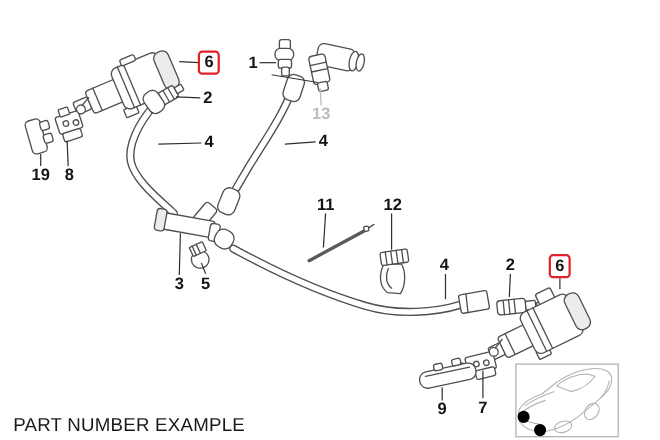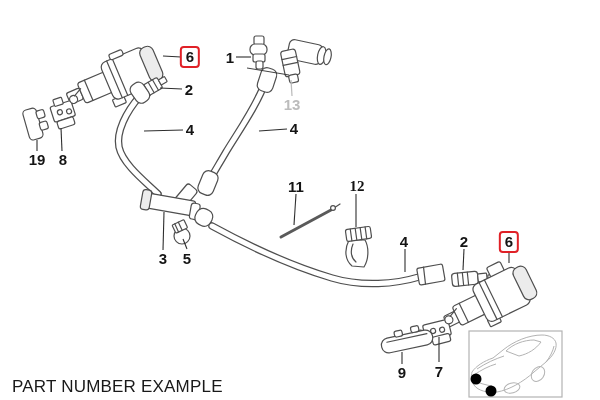--- a/index.html
+++ b/index.html
@@ -269,21 +269,21 @@
   </div>
       <div class="label label--plain" style="left: 163px; top: 258px;">
     <span class="numbox">3</span>
   </div>
       <div class="label label--plain" style="left: 187px; top: 258px;">
     <span class="numbox">5</span>
   </div>
       <div class="label label--plain" style="left: 296px; top: 186px; text-align: right;">
     <span class="numbox">11</span>
   </div>
-      <div class="label label--plain" style="left: 357px; top: 186px; font-family: Liberation Serif, serif;">
+      <div class="label label--plain" style="left: 357px; top: 186px;">
     <span class="numbox">12</span>
   </div>
       <div class="label label--plain" style="left: 404px; top: 241px;">
     <span class="numbox">4</span>
   </div>
       <div class="label label--plain" style="left: 464px; top: 241px;">
     <span class="numbox">2</span>
   </div>
       <div class="label label--highlight" style="left: 509px; top: 242px;">
     <span class="numbox">6</span>

